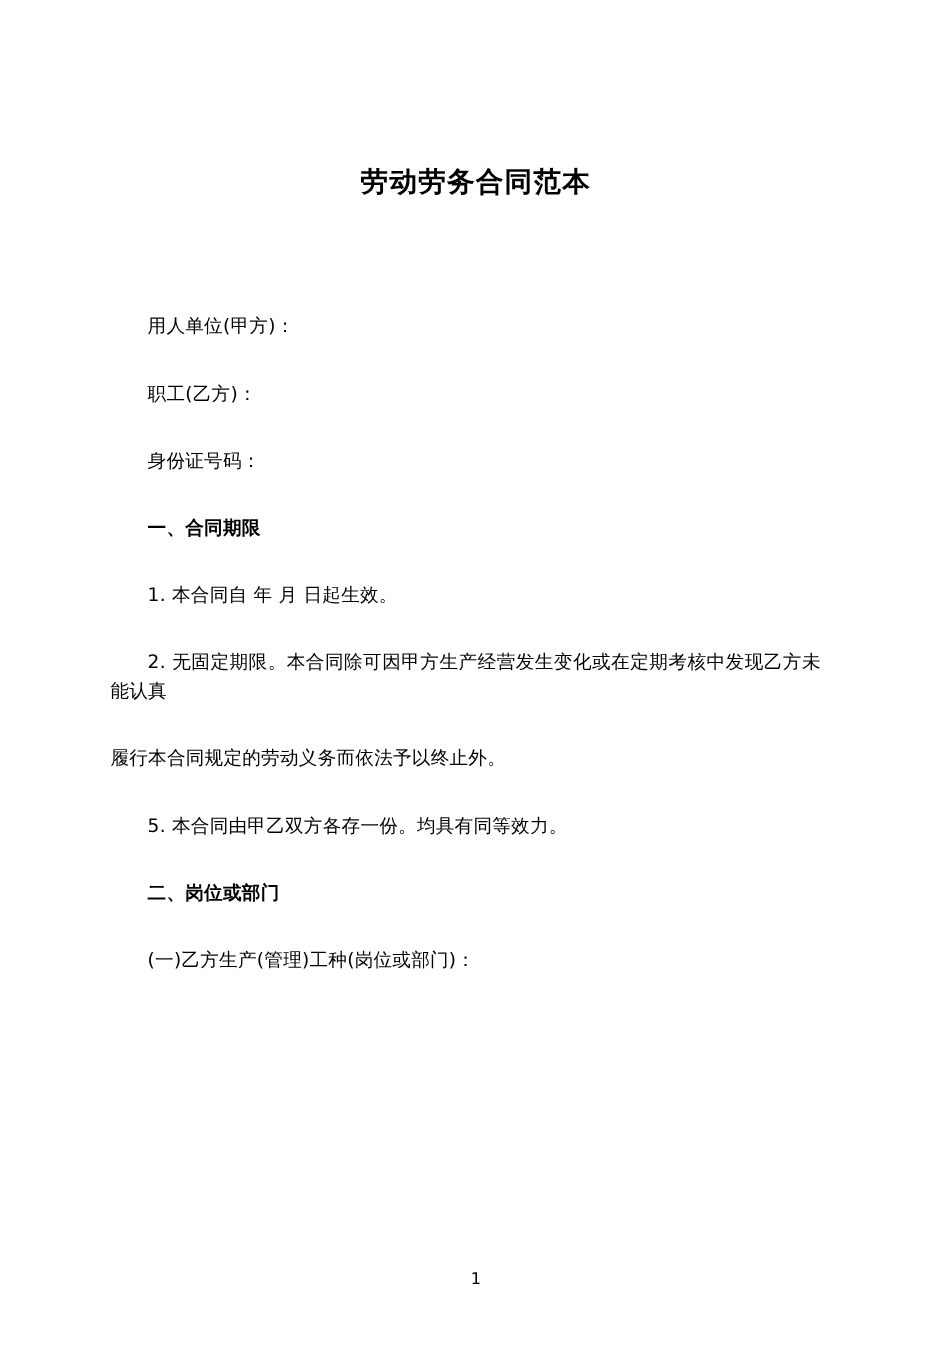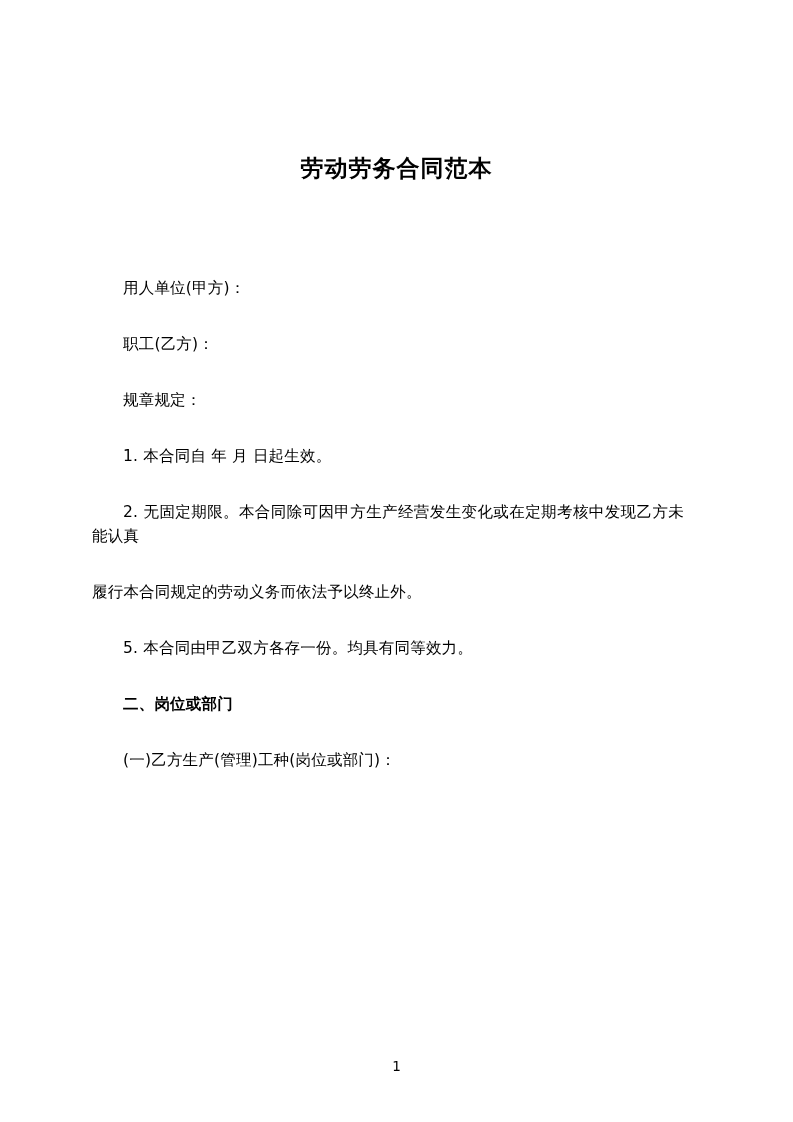--- a/index.html
+++ b/index.html
@@ -17,21 +17,21 @@
     height: 1122px;
     background: #ffffff;
     box-sizing: border-box;
     overflow: hidden;
   }
   .doc-title {
     text-align: center;
     font-size: 23px;
     font-weight: bold;
     letter-spacing: 1px;
-    margin: 16px;
+    margin: 0;
     padding-top: 138px;
     line-height: 1.3;
   }
   .body-block {
     margin-top: 92px;
     padding-left: 92px;
     padding-right: 92px;
   }
   p.para {
     font-size: 15.5px;
@@ -59,21 +59,22 @@
 </head>
 <body>
 
 <div class="page">
 
   <h1 class="doc-title">劳动劳务合同范本</h1>
 
   <div class="body-block">
     <p class="para indent">用人单位(甲方)：</p>
     <p class="para indent">职工(乙方)：</p>
-    <p class="para indent">规章规定：</p>
+    <p class="para indent">身份证号码：</p>
+    <p class="para heading">一、合同期限</p>
     <p class="para indent">1. 本合同自 年 月 日起生效。</p>
     <p class="para indent">2. 无固定期限。本合同除可因甲方生产经营发生变化或在定期考核中发现乙方未能认真</p>
     <p class="para">履行本合同规定的劳动义务而依法予以终止外。</p>
     <p class="para indent">5. 本合同由甲乙双方各存一份。均具有同等效力。</p>
     <p class="para heading">二、岗位或部门</p>
     <p class="para indent">(一)乙方生产(管理)工种(岗位或部门)：</p>
   </div>
 
   <div class="pagenum">1</div>
 </div>

